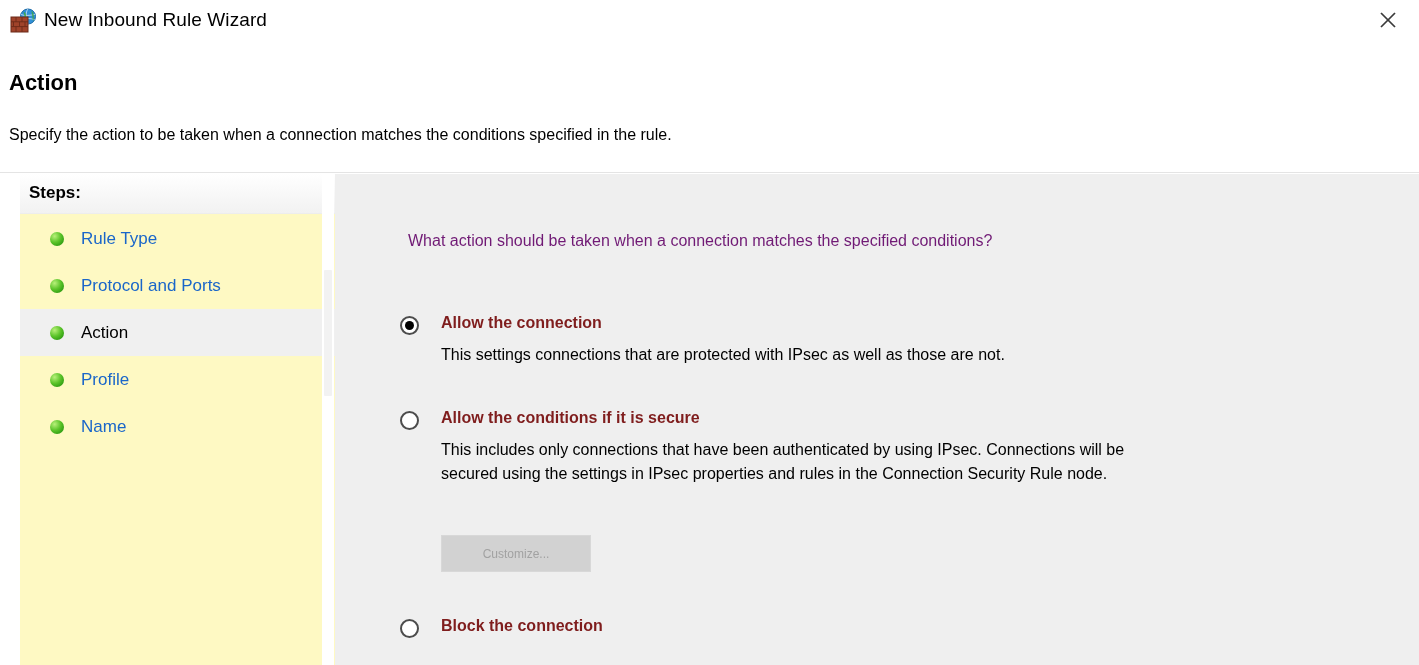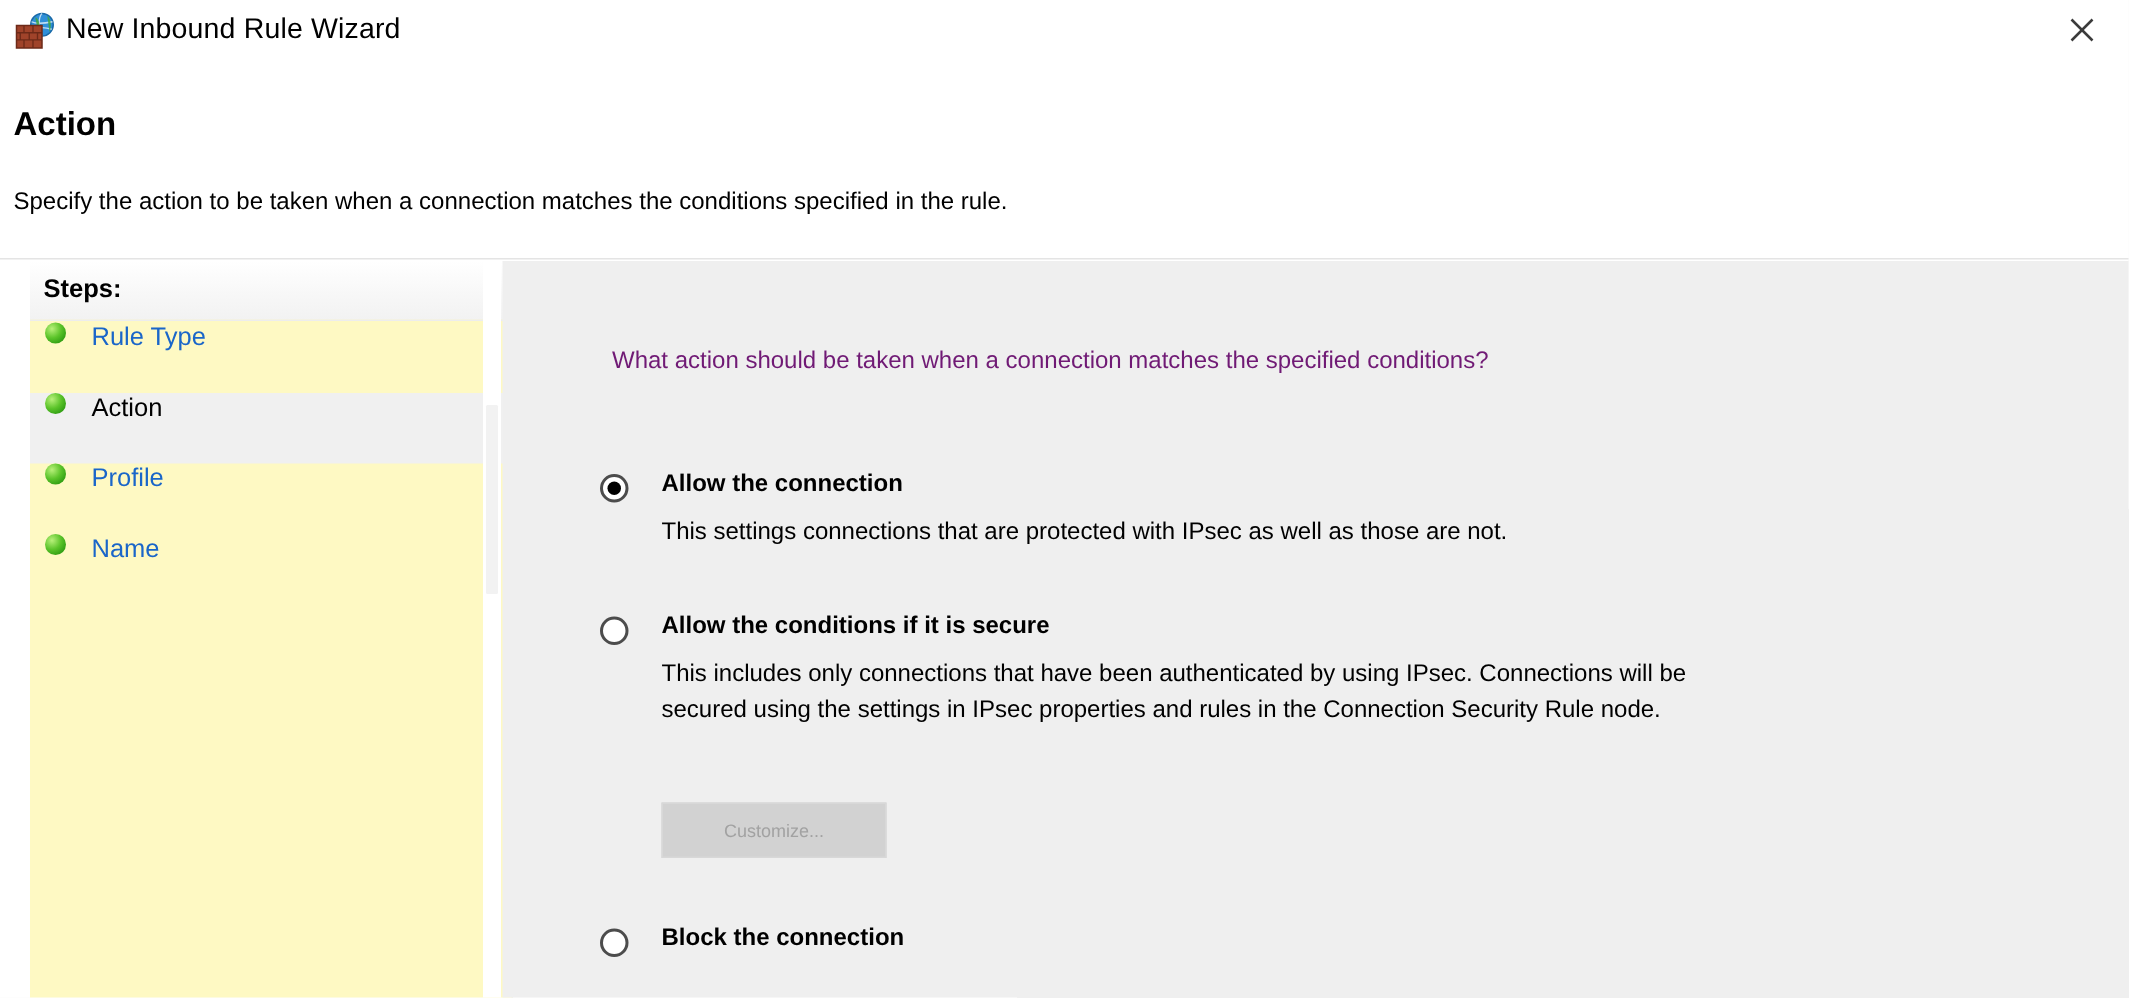--- a/index.html
+++ b/index.html
@@ -122,22 +122,23 @@
   }
   .steps-list {
     position: absolute;
     left: 0; top: 41px;
     width: 321px;
   }
   .step-row {
     position: relative;
     height: 47px;
     display: flex;
-    align-items: flex-start;
+    align-items: center;
     cursor: default;
+    padding-left: 20px;
   }
   .step-row.current {
     background: #f0f0f0;
   }
   .step-bullet {
     width: 14px; height: 14px;
     margin-left: 10px;
     margin-right: 17px;
     flex: 0 0 auto;
     border-radius: 50%;
@@ -213,21 +214,21 @@
     width: 9px; height: 9px;
     margin-left: -4.5px;
     margin-top: -4.5px;
     border-radius: 50%;
     background: #000000;
   }
   .option-title {
     margin-left: 22px;
     font-size: 16px;
     font-weight: bold;
-    color: #000000;
+    color: #7f1d1d;
     white-space: nowrap;
   }
   .option-desc {
     margin-left: 41px;
     margin-top: 8px;
     font-size: 16px;
     color: #000000;
     line-height: 24px;
     max-width: 700px;
   }
@@ -303,20 +304,24 @@
       <div class="steps-header">
         <span>Steps:</span>
       </div>
       <div class="steps-list">
 
         <div class="step-row">
           <span class="step-bullet"></span>
           <span class="step-label">Rule Type</span>
         </div>
 
+        <div class="step-row">
+          <span class="step-bullet"></span>
+          <span class="step-label">Protocol and Ports</span>
+        </div>
 
         <div class="step-row current">
           <span class="step-bullet"></span>
           <span class="step-label">Action</span>
         </div>
 
         <div class="step-row">
           <span class="step-bullet"></span>
           <span class="step-label">Profile</span>
         </div>

